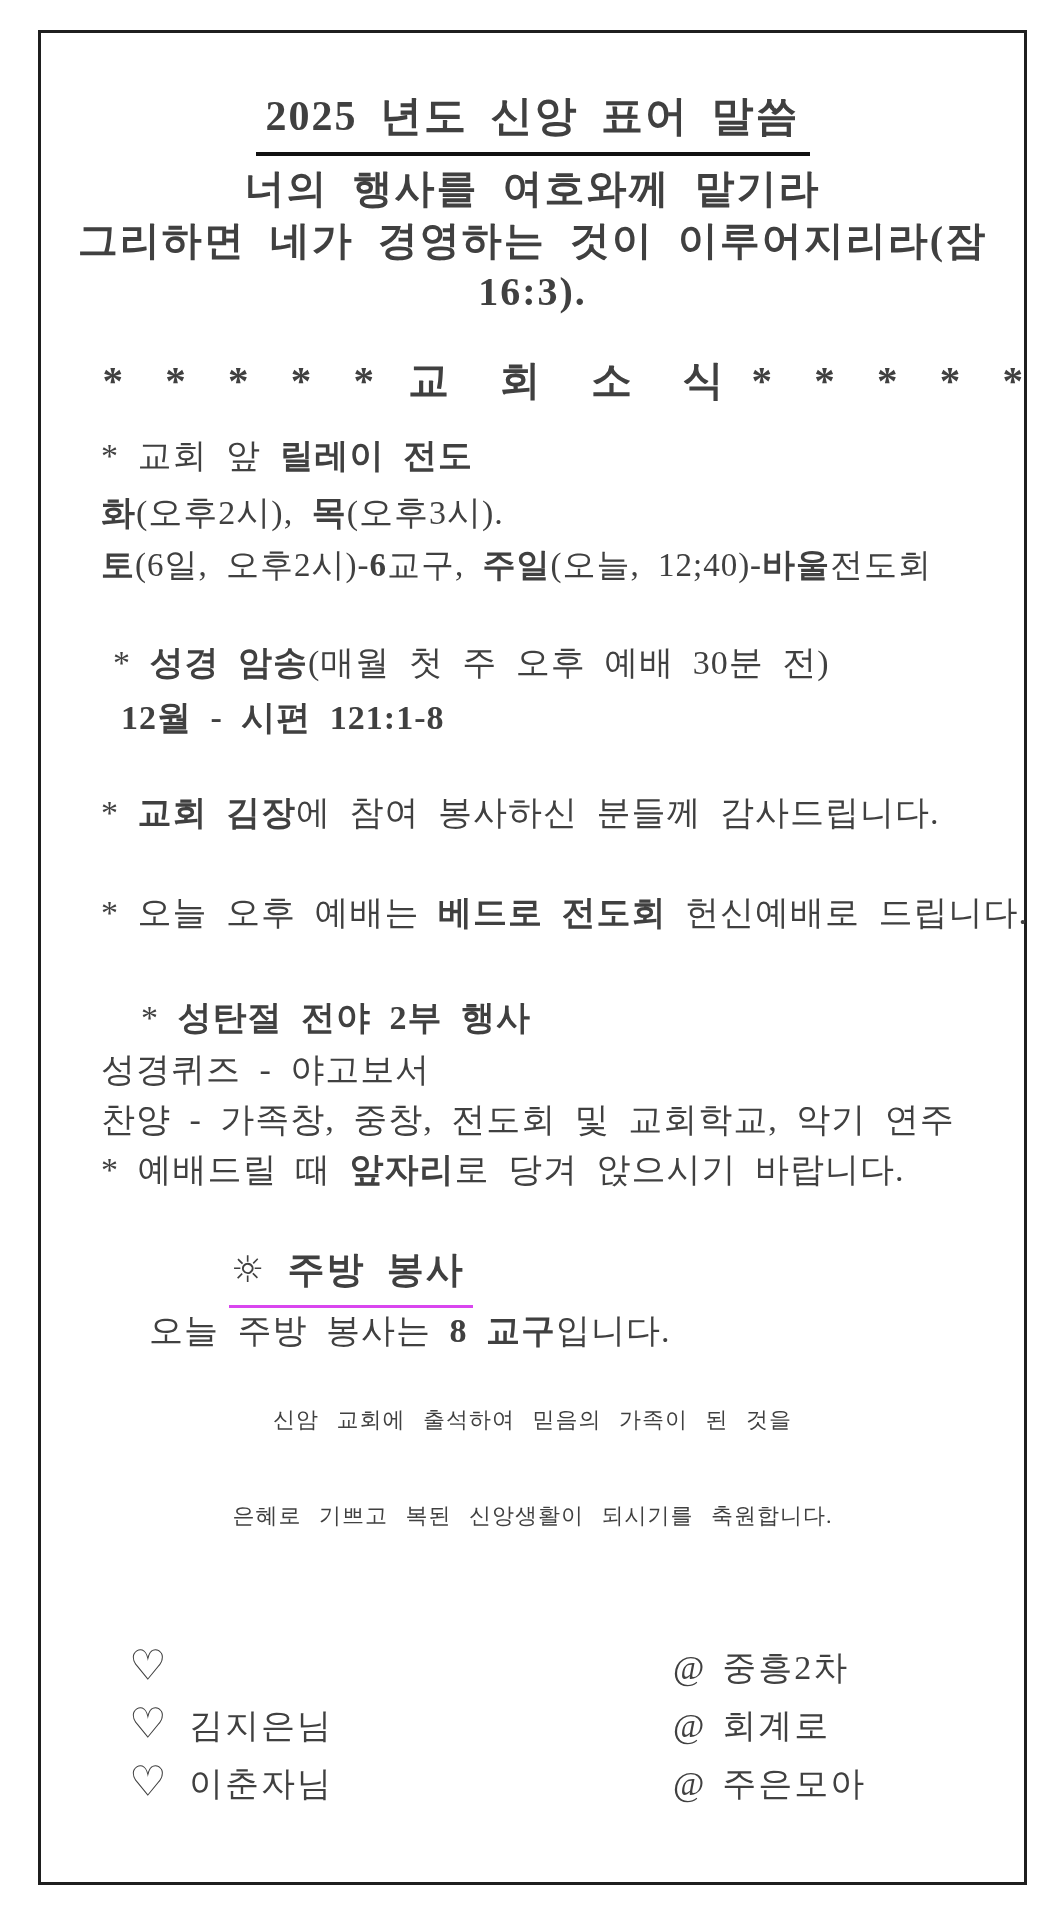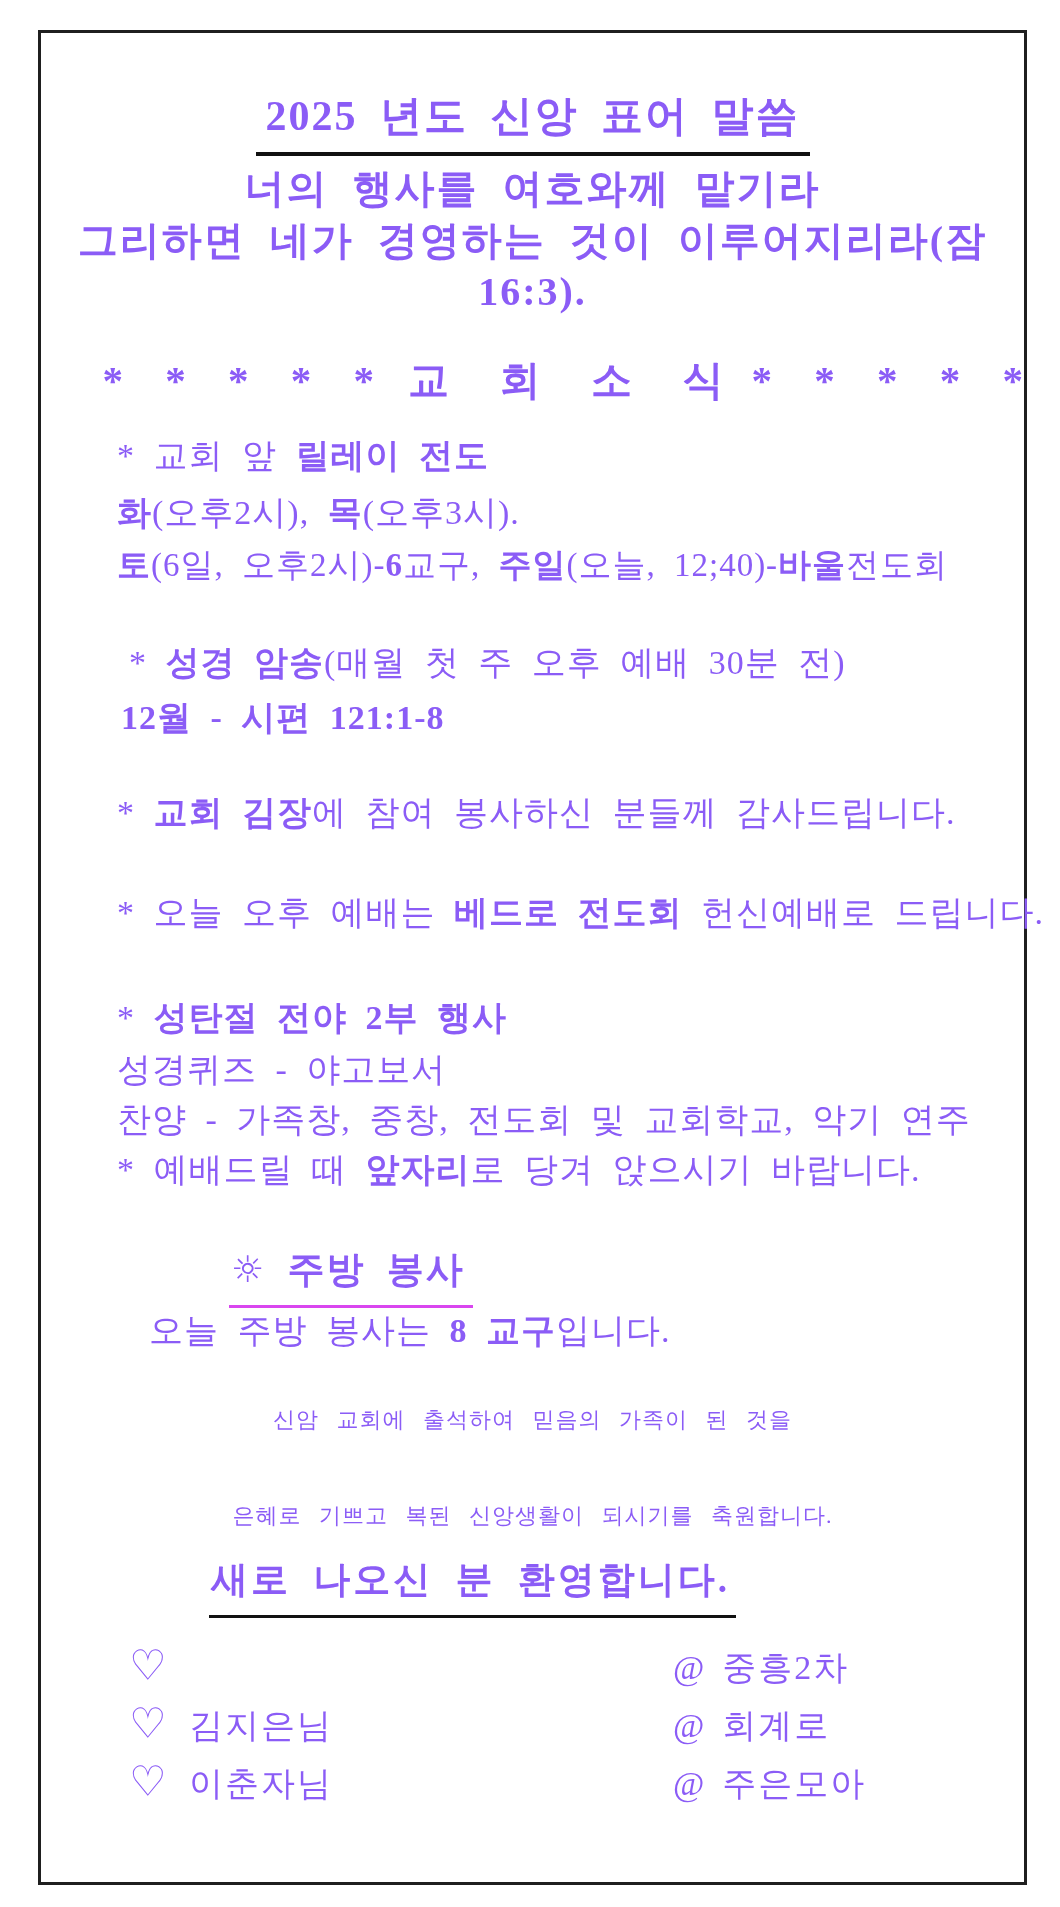--- a/index.html
+++ b/index.html
@@ -1,36 +1,36 @@
 <!DOCTYPE html>
 <html><head>
 <meta charset="utf-8">
 <style>
   html,body{margin:0;padding:0;background:#ffffff;}
   .page{
     position:relative;width:1060px;height:1907px;background:#ffffff;
-    color:#8b5cf6;font-family:"Liberation Serif","DejaVu Serif",serif;
+    color:#404040;font-family:"Liberation Serif","DejaVu Serif",serif;
     overflow:hidden;
   }
   .sheet{
     position:absolute;left:38px;top:30px;width:983px;height:1849px;
     border:3px solid #1f1f1f;background:#ffffff;
   }
   .abs{position:absolute;left:0;right:0;}
   .center{text-align:center;}
   .line{font-size:34px;letter-spacing:1px;word-spacing:9px;white-space:nowrap;}
   .b{font-weight:bold;}
   .u{text-underline-offset:7px;text-decoration-thickness:3px;}
   .motto-title{font-size:42px;font-weight:bold;letter-spacing:2px;word-spacing:10px;
     display:inline-block;border-bottom:4px solid #111;padding:0 10px 8px 10px;}
   .motto-line{font-size:40px;font-weight:bold;letter-spacing:2px;word-spacing:12px;}
   .news{font-size:41px;font-weight:bold;white-space:pre;}
   .news .stars{letter-spacing:16px;}
   .news .ntitle{letter-spacing:10px;margin:0 18px;}
-  .indent1{left:76px;right:10px;}
+  .indent1{left:60px;right:10px;}
   .kheading{display:inline-block;border-bottom:3px solid #d946ef;padding:0 8px 10px 2px;
     font-size:37px;letter-spacing:2px;word-spacing:10px;margin-left:40px;}
   .sun{font-family:"DejaVu Sans",sans-serif;}
   .para{font-size:22px;letter-spacing:1px;word-spacing:11px;white-space:nowrap;}
   .welcome-h{display:inline-block;font-size:37px;font-weight:bold;letter-spacing:3px;
     word-spacing:10px;border-bottom:3px solid #111;padding:0 6px 10px 2px;}
   .nrow{height:52px;}
   .heart{position:absolute;left:88px;top:-4px;font-size:42px;
     font-family:"DejaVu Sans",sans-serif;font-weight:normal;}
   .nname{position:absolute;left:148px;font-size:34px;letter-spacing:2px;}
@@ -57,36 +57,33 @@
     <div class="abs line indent1" style="top:457px;"><span class="b">화</span><span>(오후2시), </span><span class="b">목</span><span>(오후3시).</span></div>
     <div class="abs line indent1" style="top:510px;font-size:33px;"><span class="b">토</span><span>(6일, 오후2시)-</span><span class="b">6</span><span>교구, </span><span class="b">주일</span><span>(오늘, 12;40)-</span><span class="b">바울</span><span>전도회</span></div>
 
     <div class="abs line indent1" style="top:607px;margin-left:12px;"><span>* </span><span class="b">성경 암송</span><span>(매월 첫 주 오후 예배 30분 전)</span></div>
     <div class="abs line" style="top:662px;left:80px;"><span class="b">12월 - 시편 121:1-8</span></div>
 
     <div class="abs line indent1" style="top:757px;"><span>* </span><span class="b">교회 김장</span><span>에 참여 봉사하신 분들께 감사드립니다.</span></div>
 
     <div class="abs line indent1" style="top:857px;"><span>* 오늘 오후 예배는 </span><span class="b">베드로 전도회</span><span> 헌신예배로 드립니다.</span></div>
 
-    <div class="abs line indent1" style="top:962px;"><span>* </span><span class="b">성탄절 전야 2부 행사</span></div>
+    <div class="abs line indent1" style="top:962px;margin-left:40px;"><span>* </span><span class="b">성탄절 전야 2부 행사</span></div>
     <div class="abs line indent1" style="top:1014px;"><span>성경퀴즈 - 야고보서</span></div>
     <div class="abs line indent1" style="top:1064px;"><span>찬양 - 가족창, 중창, 전도회 및 교회학교, 악기 연주</span></div>
     <div class="abs line indent1" style="top:1114px;"><span>* 예배드릴 때 </span><span class="b">앞자리</span><span>로 당겨 앉으시기 바랍니다.</span></div>
 
     <div class="abs" style="top:1212px;left:148px;">
       <span class="kheading"><span class="sun">☼</span><span><span class="b"> 주방 봉사</span></span></span>
     </div>
     <div class="abs line" style="top:1275px;left:108px;"><span>오늘 주방 봉사는 </span><span class="b">8 </span><span class="b u">교구</span><span>입니다.</span></div>
 
     <div class="abs center para" style="top:1372px;">신암 교회에 출석하여 믿음의 가족이 된 것을</div>
     <div class="abs center para" style="top:1468px;">은혜로 기쁘고 복된 신앙생활이 되시기를 축원합니다.</div>
 
-    <div class="abs" style="top:1522px;left:168px;">
-      <span class="welcome-h">새로 나오신 분 환영합니다.</span>
-    </div>
 
     <div class="abs nrow" style="top:1612px;">
       <span class="heart">♡</span>
       <span class="nplace"><span>@</span><span class="atgap">중흥2차</span></span>
     </div>
     <div class="abs nrow" style="top:1670px;">
       <span class="heart">♡</span>
       <span class="nname">김지은님</span>
       <span class="nplace"><span>@</span><span class="atgap">회계로</span></span>
     </div>

